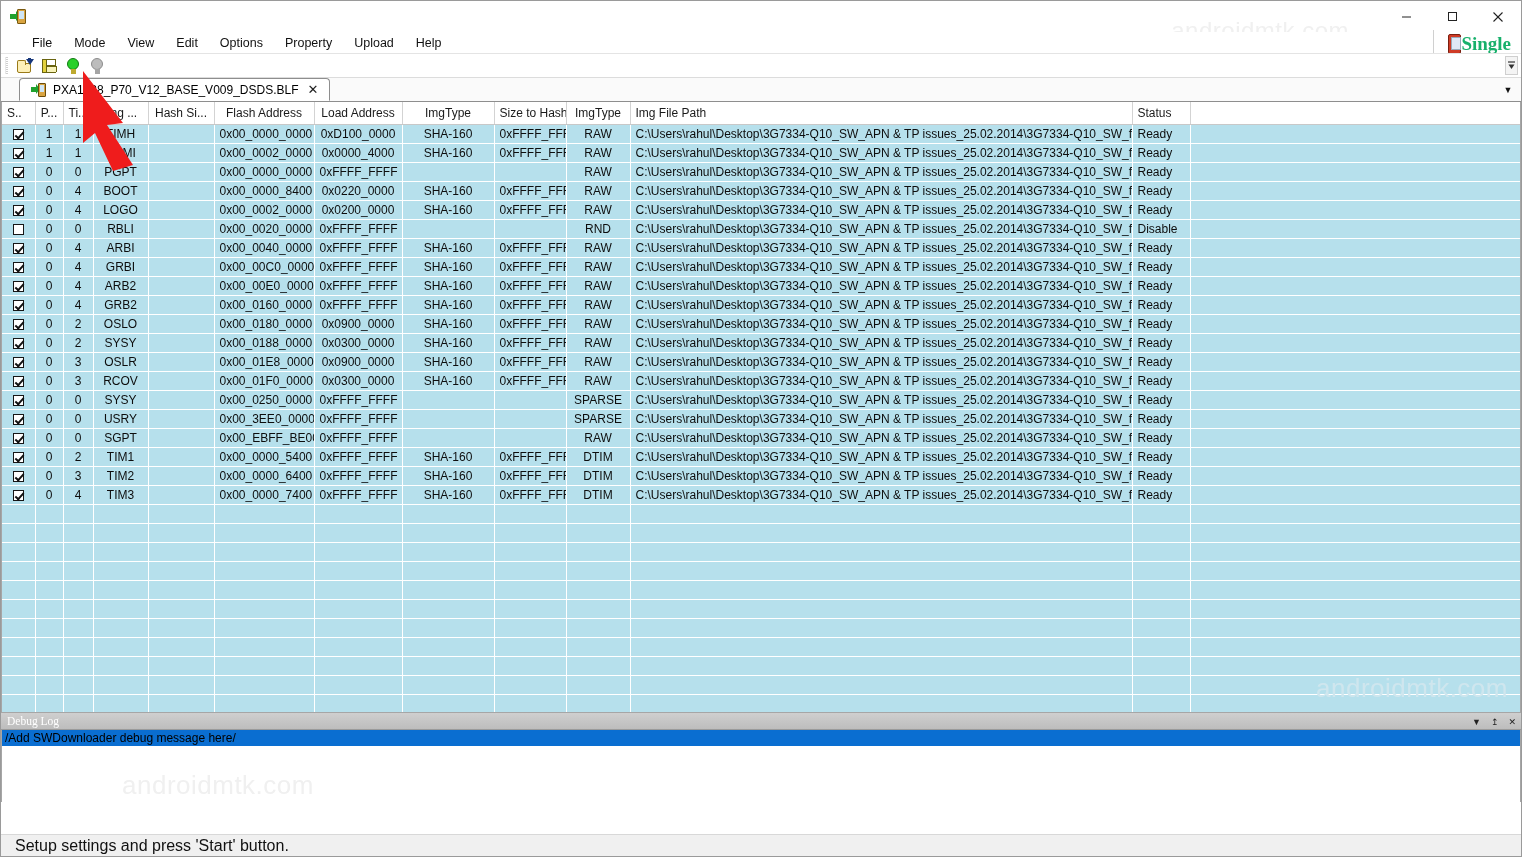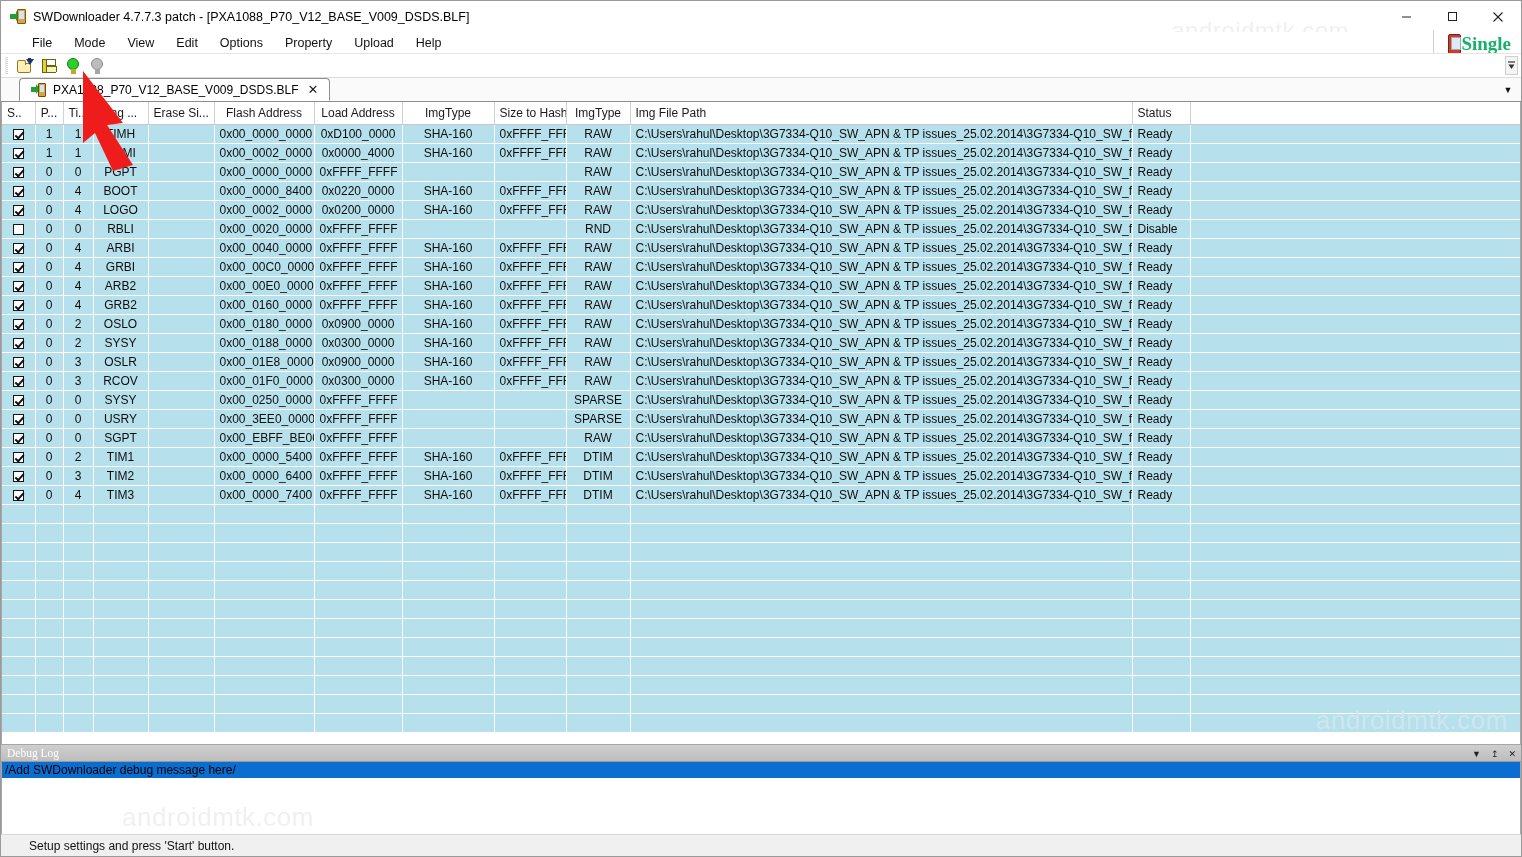--- a/index.html
+++ b/index.html
@@ -364,25 +364,26 @@
     white-space: nowrap;
   }
   .wm-debug { left: 120px; top: 40px; font-size: 26px; color:#f0f0f0; }
 
   
   .statusbar {
     height: 22px;
     background: #f0f0f0;
     border-top: 1px solid #d8d8d8;
     display: flex; align-items: center;
-    padding-left: 28px;
-    font-size: 12px;
+    padding-left: 14px;
+    font-size: 16px;
     color: #111;
     flex: 0 0 auto;
     position: relative;
+    margin-top: 32px;
   }
 
   
   .red-arrow {
     position: absolute;
     left: 60px; top: 60px;
     width: 120px; height: 110px;
     pointer-events: none;
     z-index: 50;
   }
@@ -390,21 +391,20 @@
 </head>
 <body>
 
 <div id="app">
 
   <div class="titlebar">
     <div class="title-icon">
       <span class="arrow-glyph"></span>
       <span class="phone-glyph"></span>
     </div>
-    <div class="title-text">SWDownloader 4.7.7.3 patch - [PXA1088_P70_V12_BASE_V009_DSDS.BLF]</div>
     <div class="wm wm-title">androidmtk.com</div>
     <div class="win-controls">
       <div class="win-btn">
         <svg width="11" height="11" viewBox="0 0 11 11">
             <line x1="1" y1="6" x2="10" y2="6" stroke="#222" stroke-width="1"></line>
           </svg>
       </div>
       <div class="win-btn">
         <svg width="11" height="11" viewBox="0 0 11 11">
             <rect x="1.5" y="1.5" width="8" height="8" fill="none" stroke="#222" stroke-width="1"></rect>
@@ -495,21 +495,21 @@
         <col class="c10">
           <col class="c11">
           <col class="c12">
       </colgroup>
       <thead>
         <tr>
           <th class="lft">S..</th>
           <th>P...</th>
           <th>Ti...</th>
           <th>Img ...</th>
-          <th>Erase Si...</th>
+          <th>Hash Si...</th>
           <th>Flash Address</th>
           <th>Load Address</th>
           <th>ImgType</th>
           <th>Size to Hash</th>
           <th>ImgType</th>
           <th class="lft">Img File Path</th>
           <th class="lft">Status</th>
           <th></th>
         </tr>
       </thead>

